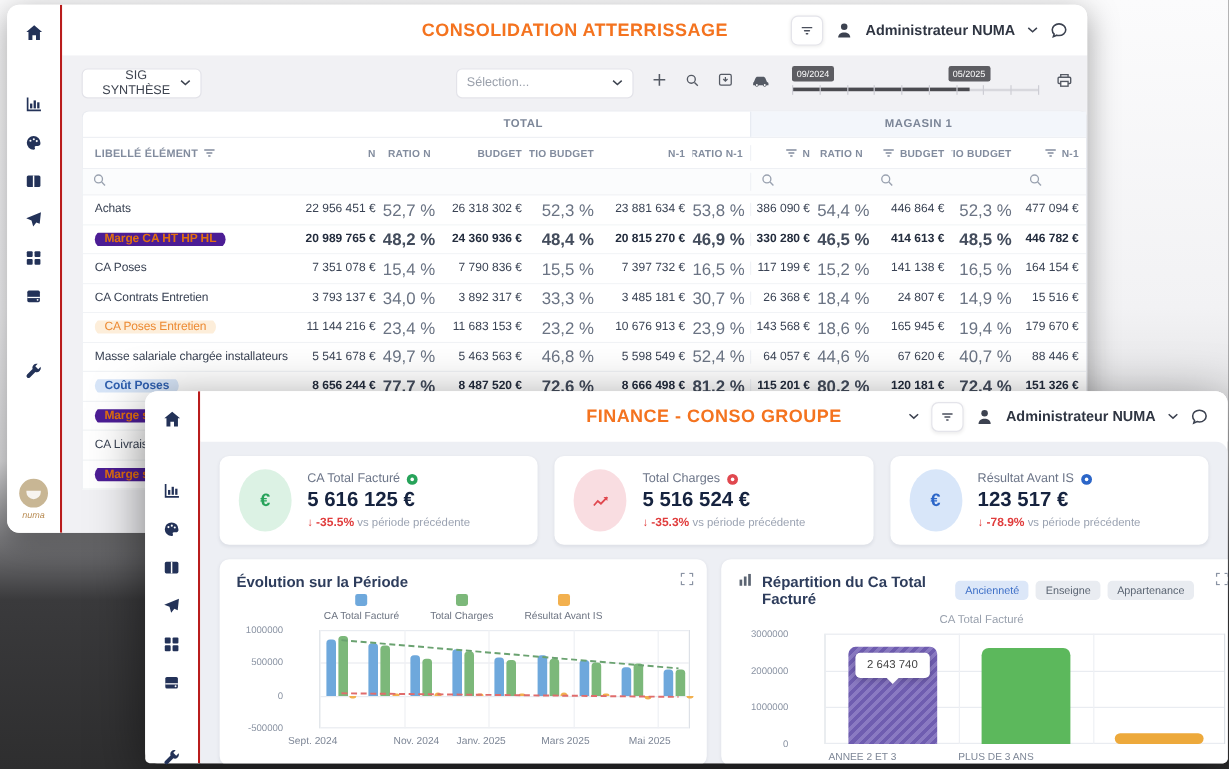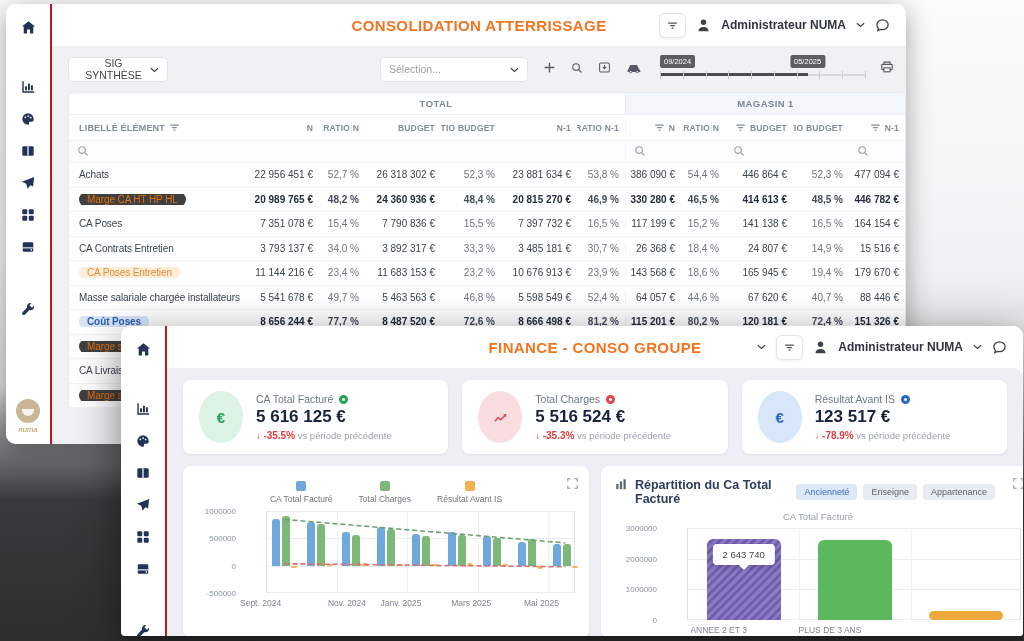--- a/index.html
+++ b/index.html
@@ -51,24 +51,24 @@
   .g-total{width:378px;text-align:center;color:#7c8698;font-size:9.5px;font-weight:bold;letter-spacing:.4px;}
   .g-mag{width:280px;text-align:center;color:#7c8698;font-size:9.5px;font-weight:bold;letter-spacing:.4px;background:#f3f6fb;height:100%;line-height:22px;border-left:1px solid #e7ebf2;}
   .hdr-row{display:grid;grid-template-columns:var(--cols);height:26px;align-items:center;border-bottom:1px solid #eef0f4;color:#828c9e;font-size:8.5px;font-weight:bold;letter-spacing:.2px;}
   .hc{display:flex;align-items:center;justify-content:flex-end;gap:3px;padding-right:6px;white-space:nowrap;overflow:hidden;}
   .hc.labh{justify-content:flex-start;padding-left:10px;font-size:9px;}
   .filt-row{display:grid;grid-template-columns:var(--cols);height:22px;align-items:center;background:#fbfcfd;border-bottom:1px solid #eef0f4;color:#9aa2b0;}
   .fc{padding-left:8px;}
   .trow{display:grid;grid-template-columns:var(--cols);height:24.5px;align-items:center;border-bottom:1px solid #f1f3f6;background:#fff;}
   .lab{padding-left:10px;text-align:left;white-space:nowrap;overflow:hidden;letter-spacing:-.1px;}
   .c{text-align:right;padding-right:6px;white-space:nowrap;overflow:hidden;}
-  .c.pct{color:#6a7383;font-size:10px;}
+  .c.pct{color:#6a7383;font-size:14px;}
   .mstart{border-left:1px solid #f0f2f6;}
   .pill{padding:2px 8px;border-radius:10px;}
-  .trow.orange-bold .pill{background:#404040;color:#e2700f;font-weight:normal;}
+  .trow.orange-bold .pill{background:#4c1d95;color:#e2700f;font-weight:bold;}
   .trow.orange .pill{background:#fdeeda;color:#ec8a33;}
   .trow.blue-bold .pill{background:#d7e5f8;color:#2f5fae;font-weight:bold;}
   .trow.orange-bold .c,.trow.blue-bold .c{font-weight:bold;color:#232c3d;}
   .trow.orange-bold .c.pct,.trow.blue-bold .c.pct{color:#434c5c;}
   
   .fcontent{flex:1;background:#edeff4;border-radius:0 10px 4px 0;padding:12px 16px 0;overflow:hidden;display:flex;flex-direction:column;}
   .kpis{display:flex;gap:14px;margin-bottom:12px;}
   .kpi{flex:1;background:#fff;border-radius:8px;box-shadow:0 1px 3px rgba(20,30,60,.07);display:flex;align-items:center;gap:13px;padding:10px 16px;height:74px;}
   .bubble{width:44px;height:52px;border-radius:50%;display:flex;align-items:center;justify-content:center;font-size:15px;font-weight:bold;flex:none;}
   .kpi.green .bubble{background:#dcf2e4;color:#27a35a;}
@@ -637,20 +637,21 @@
             </div>
           </div>
         <div class="charts">
 
           <div class="chart-card left">
             <span class="fs-btn"><svg viewBox="0 0 14 14" width="11" height="11">
                   <g fill="none" stroke="currentColor" stroke-width="1.4">
                     <path d="M1 4.5V1h3.5M9.5 1H13v3.5M13 9.5V13H9.5M4.5 13H1V9.5"></path>
                   </g>
                 </svg></span>
+            <div class="c-title">Évolution sur la Période</div>
             <div class="legend">
                 <div class="leg">
                   <span class="sw" style="background: rgb(110, 168, 220);"></span>
                   <span>CA Total Facturé</span>
                 </div>
                 <div class="leg">
                   <span class="sw" style="background: rgb(124, 184, 122);"></span>
                   <span>Total Charges</span>
                 </div>
                 <div class="leg">

